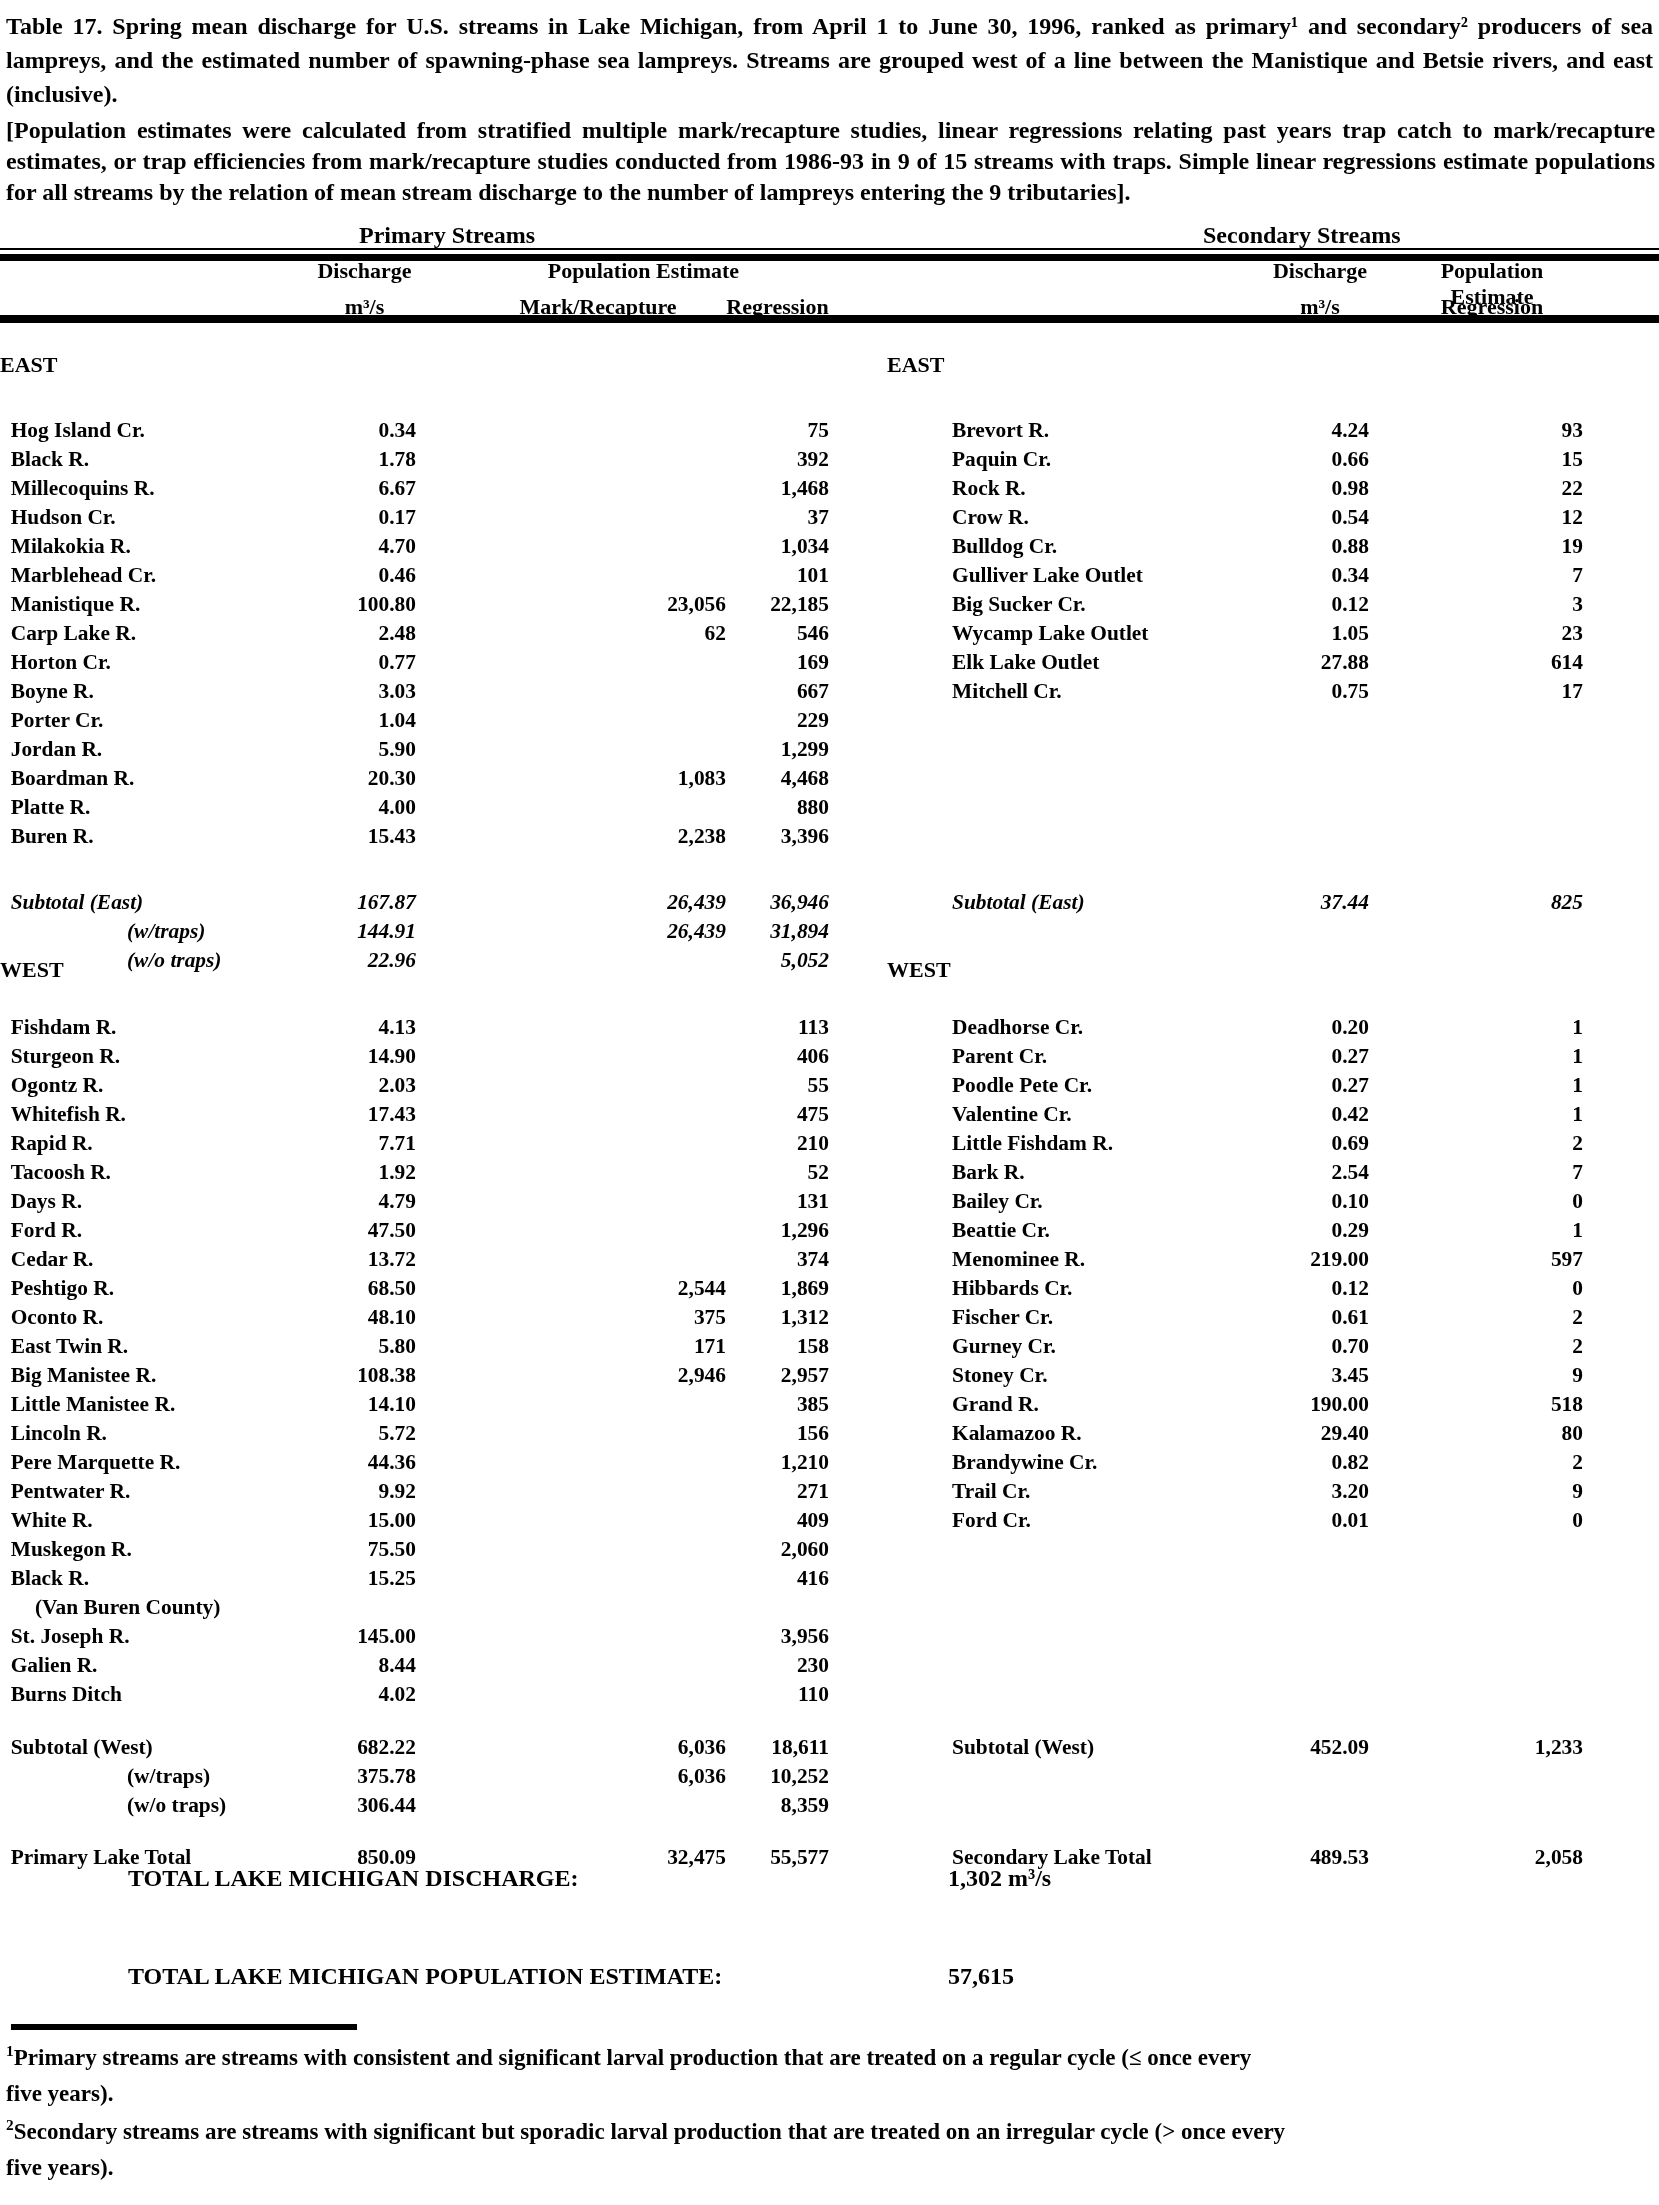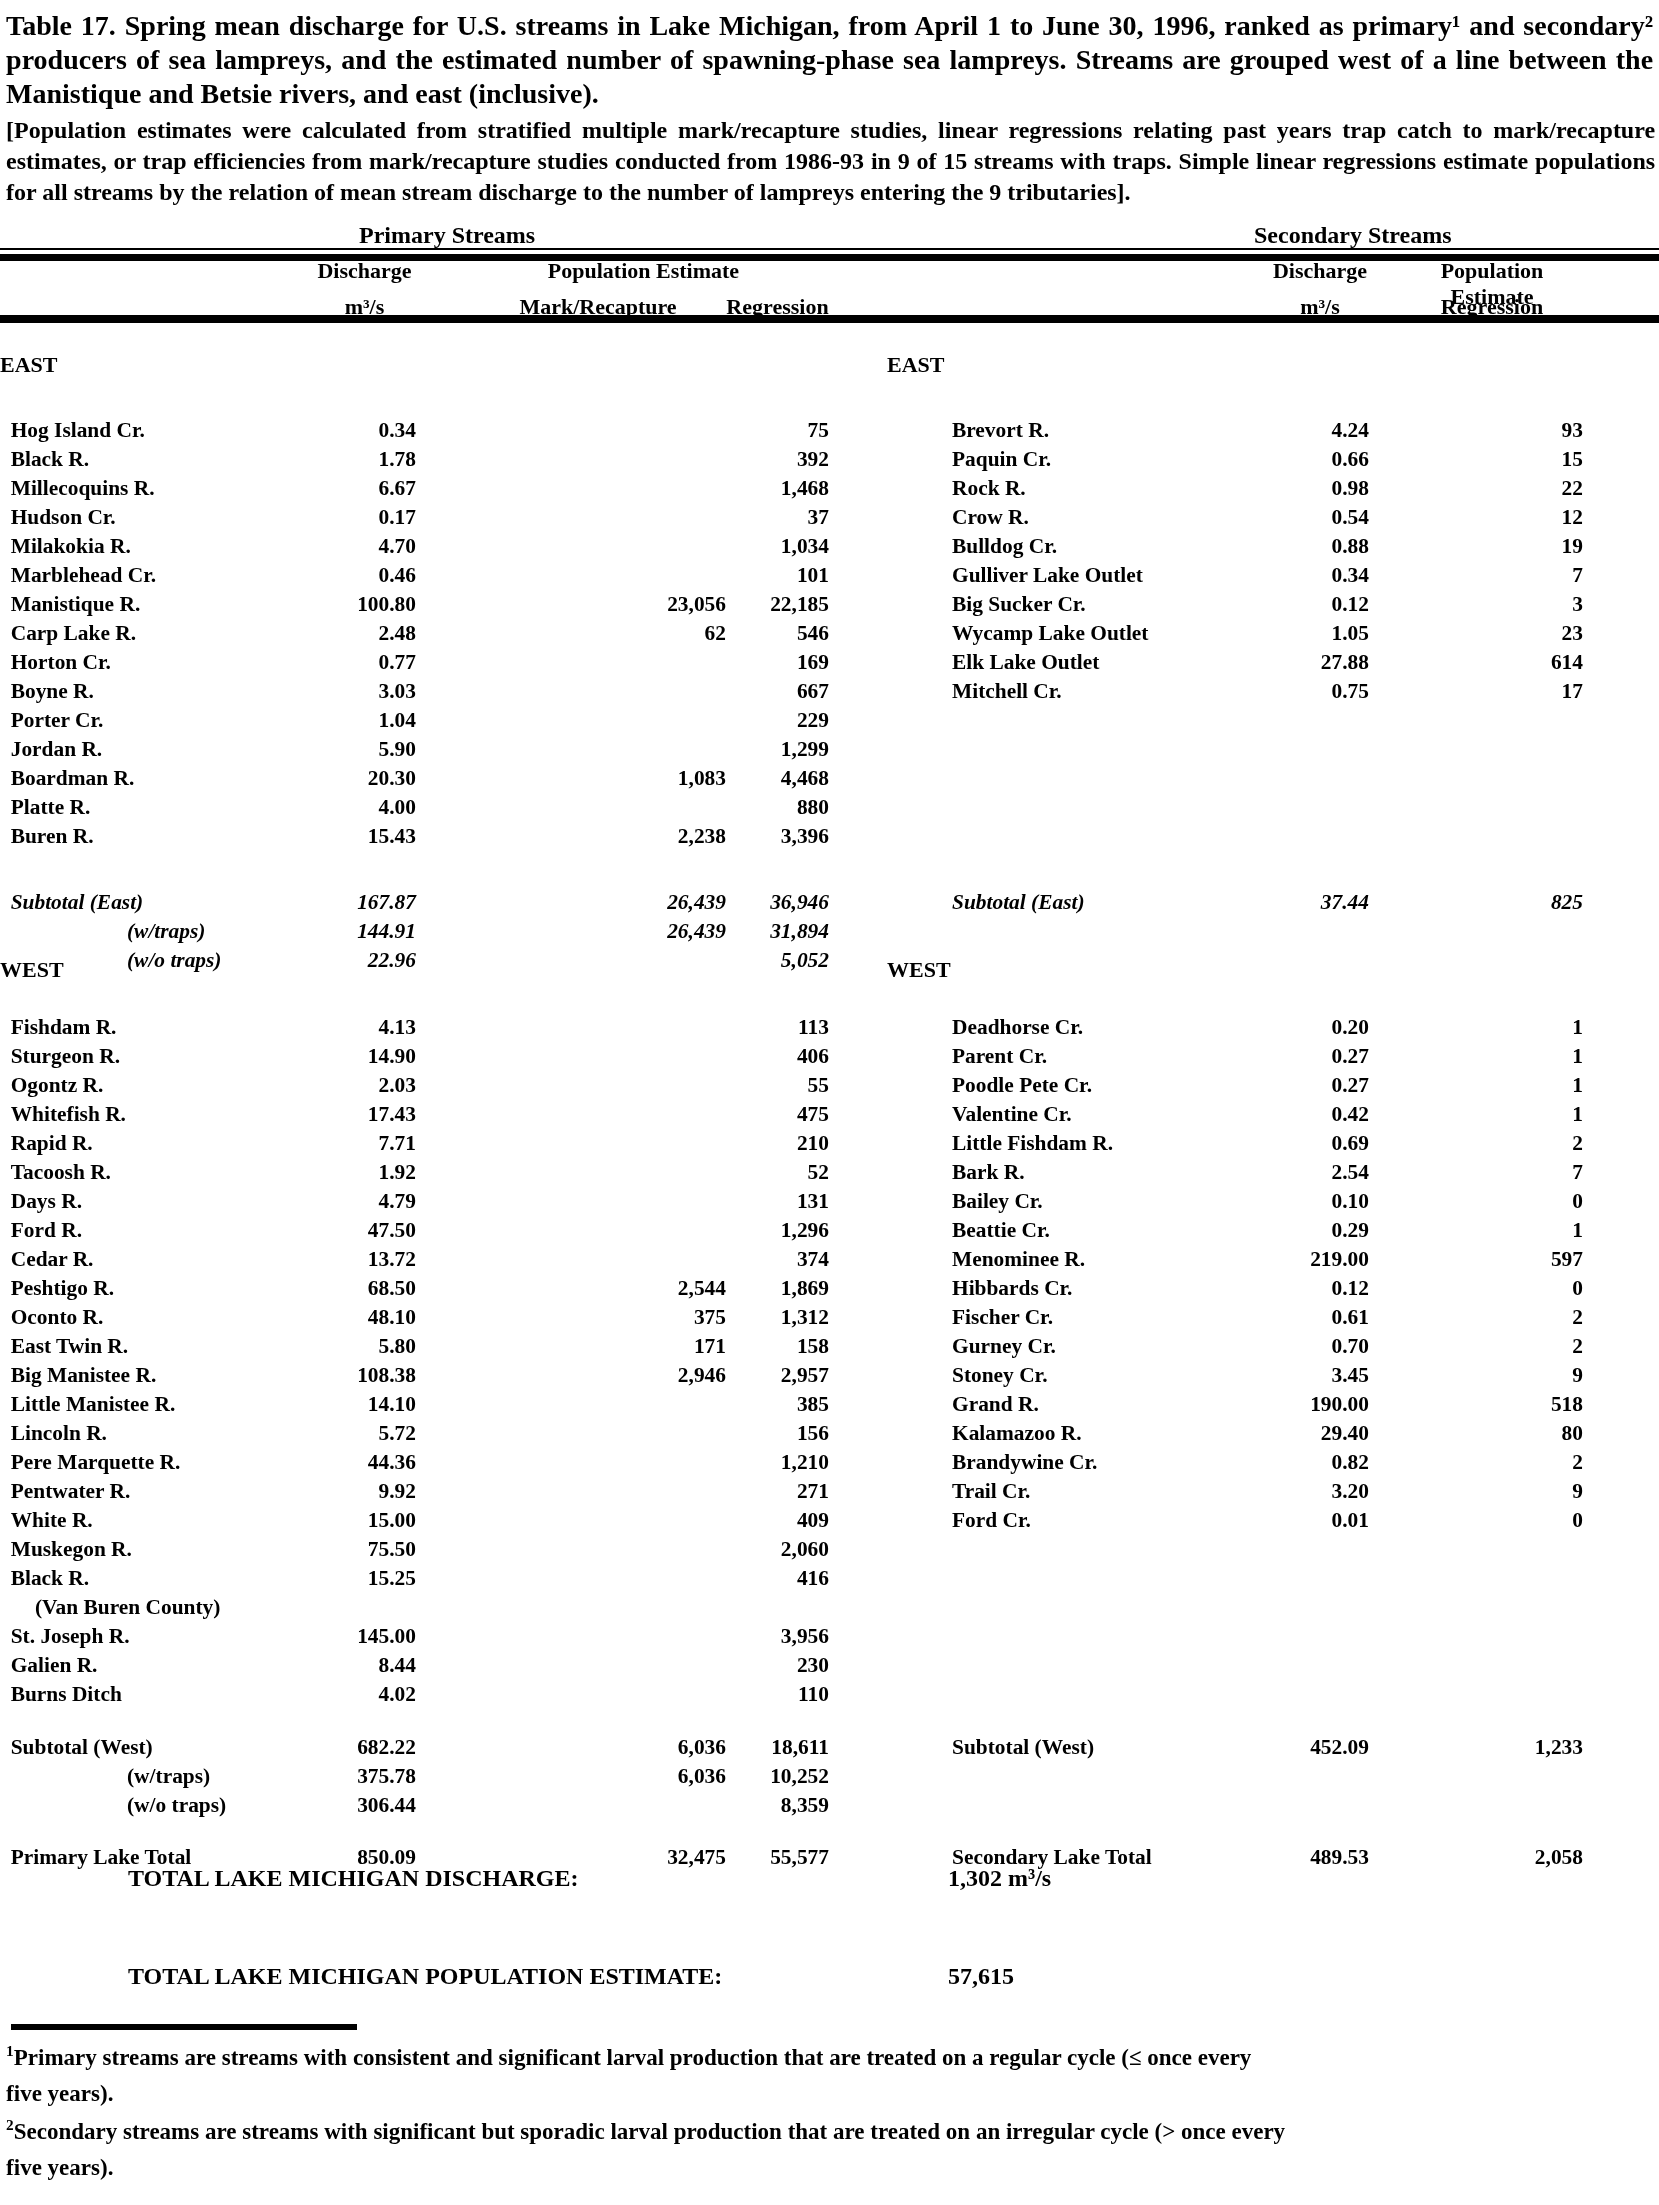--- a/index.html
+++ b/index.html
@@ -1,24 +1,24 @@
 <!DOCTYPE html>
 <html style="font-size:12.2px"><head>
 <meta charset="utf-8">
 <style>
   html,body{margin:0;padding:0;background:#fff;}
   .page{position:relative;width:1659px;height:2205px;background:#fff;color:#000;
         font-family:"Liberation Serif","DejaVu Serif",serif;font-weight:700;overflow:hidden;}
-  .title{position:absolute;top:9.2px;left:6.1px;width:1647px;font-size:28px;line-height:34px;text-align:justify;}
+  .title{position:absolute;top:9.2px;left:6.1px;width:1647px;font-size:24px;line-height:34px;text-align:justify;}
   .note{position:absolute;top:115px;left:6.1px;width:1649px;font-size:24px;line-height:31px;text-align:justify;}
 
   .thead{position:absolute;top:220px;left:0;width:1659px;height:109px;}
   .group-row{position:absolute;top:0;left:0;width:1659px;height:27.5px;border-bottom:2.3px solid #000;}
   .group-primary{position:absolute;left:359px;bottom:-1.5px;font-size:24px;}
-  .group-secondary{position:absolute;left:1254px;bottom:-1.5px;font-size:24px;}
+  .group-secondary{position:absolute;left:1203px;bottom:-1.5px;font-size:24px;}
   .bar1{position:absolute;top:34px;left:0;width:1659px;height:6.9px;background:#000;}
   .bar2{position:absolute;top:95px;left:0;width:1659px;height:7.6px;background:#000;}
   .colrow{position:absolute;left:0;display:flex;width:1644px;font-size:22px;}
   .colrow.a{top:38px;} .colrow.b{top:74px;}
   .h{text-align:center;box-sizing:border-box;}
   .hn{width:313px;} .hd{width:103px;} .hp{width:413px;padding-left:42px;}
   .hm{width:310px;padding-left:54px;} .hr{width:103px;}
   .hgap{width:57px;}
   .hn2{width:386px;} .hd2{width:96px;} .hp2{width:214px;padding-left:34px;} .hr2{width:214px;padding-left:34px;}
 

